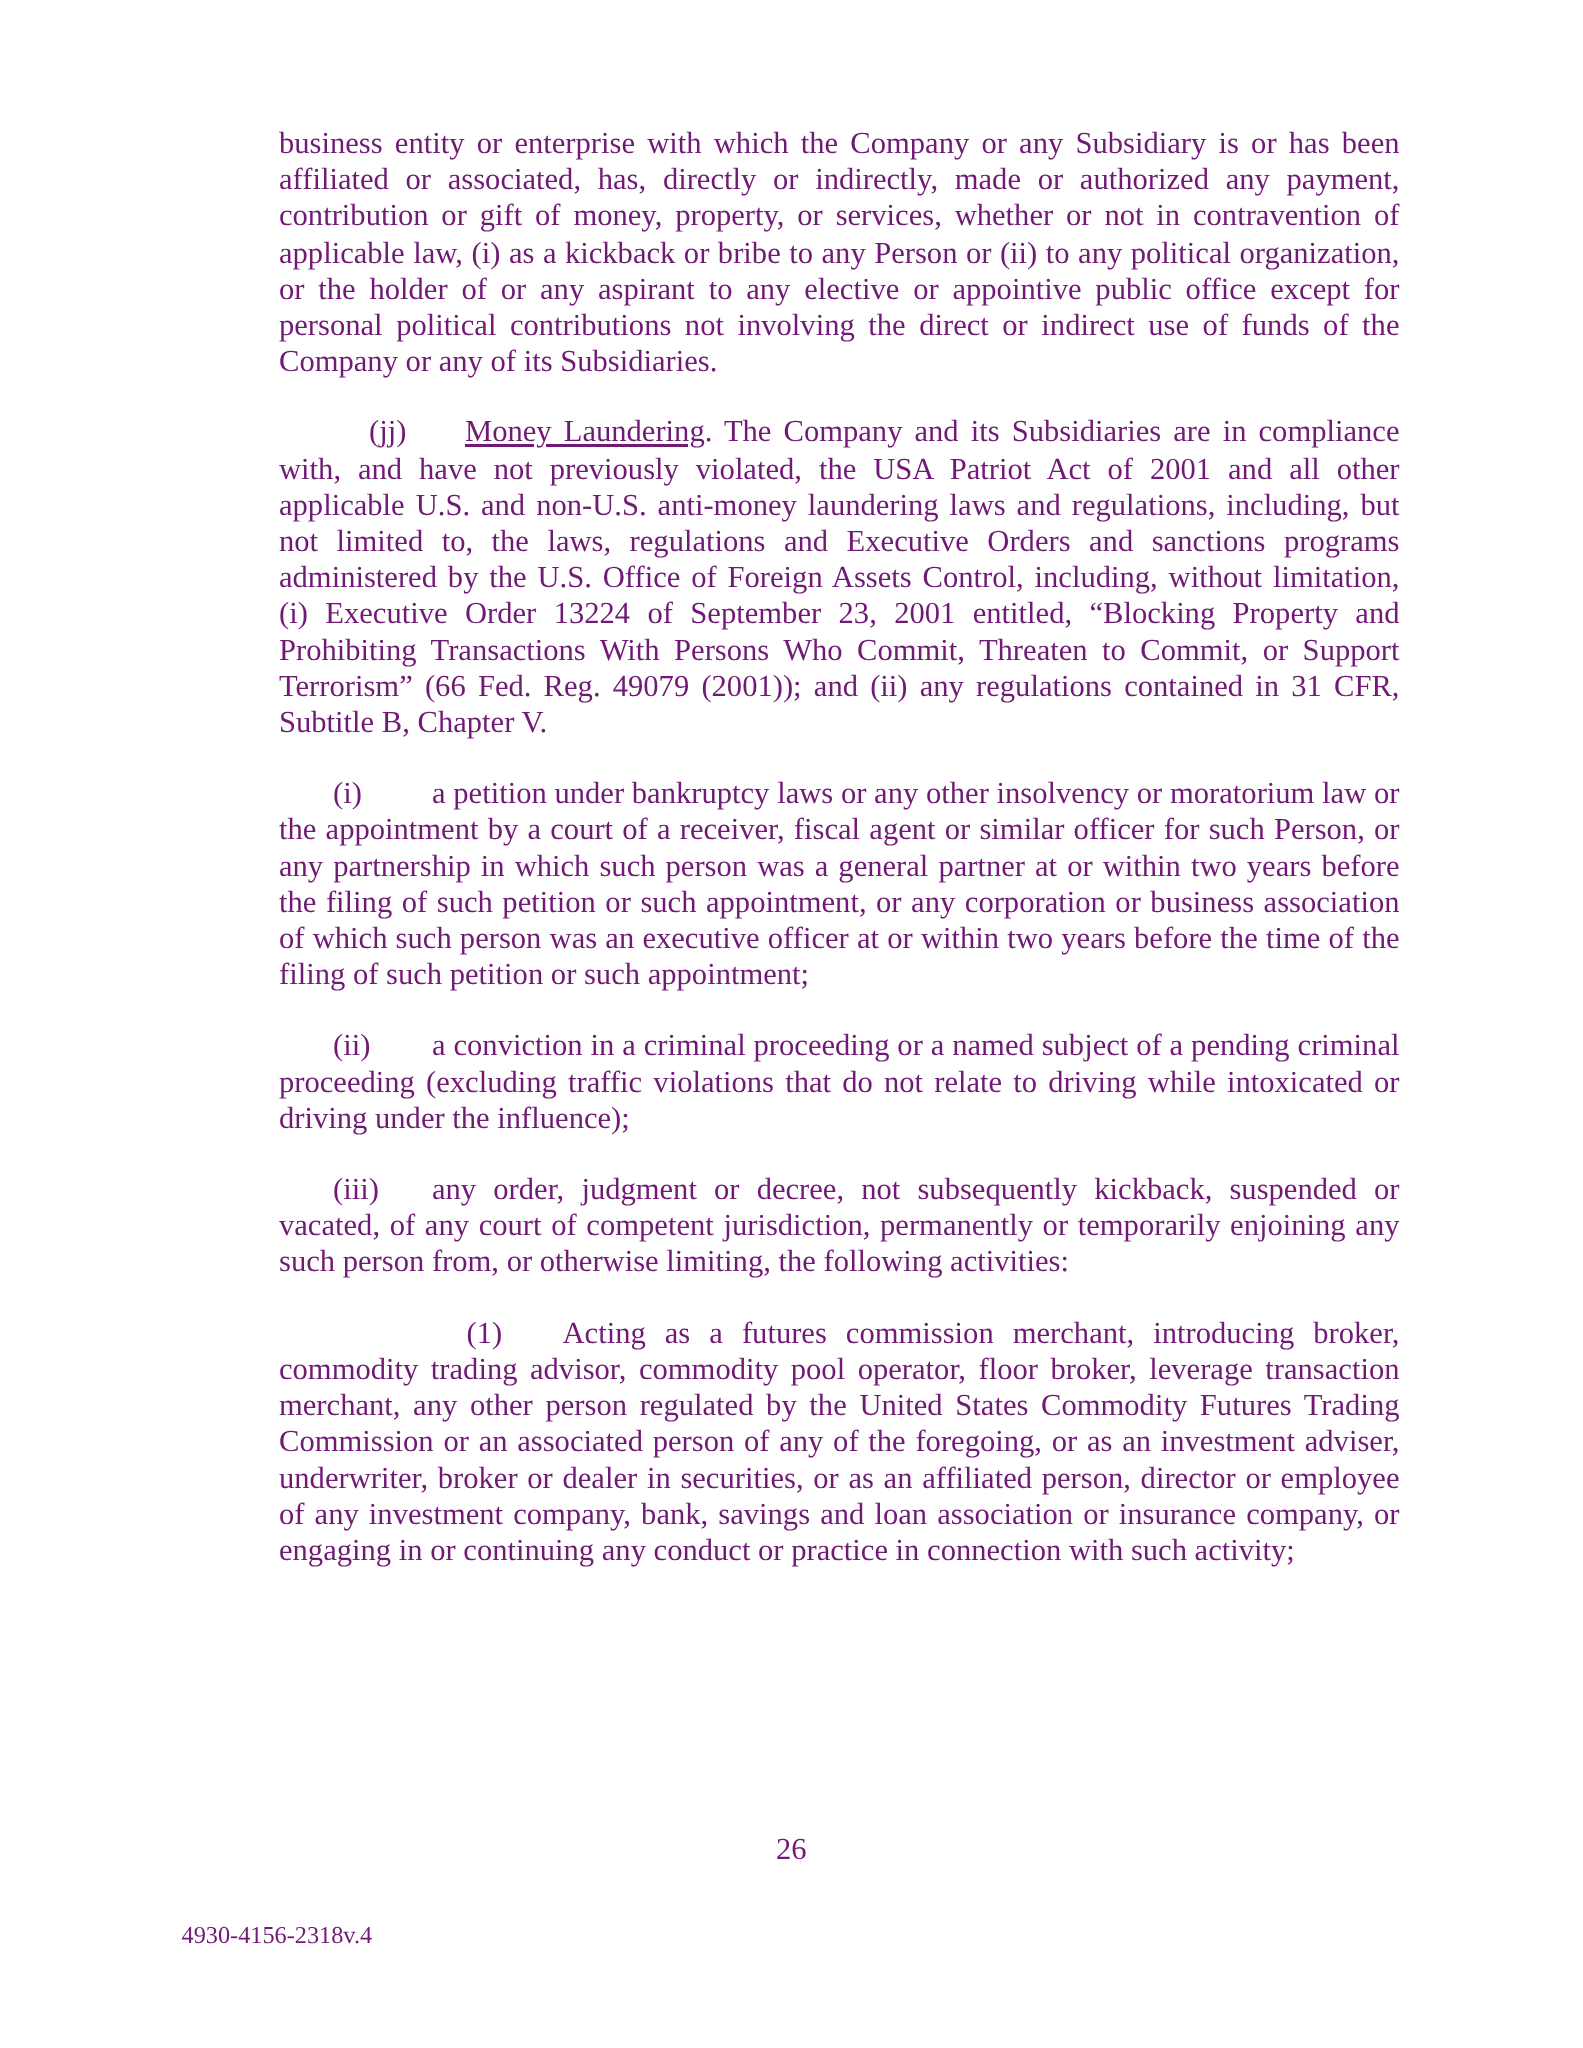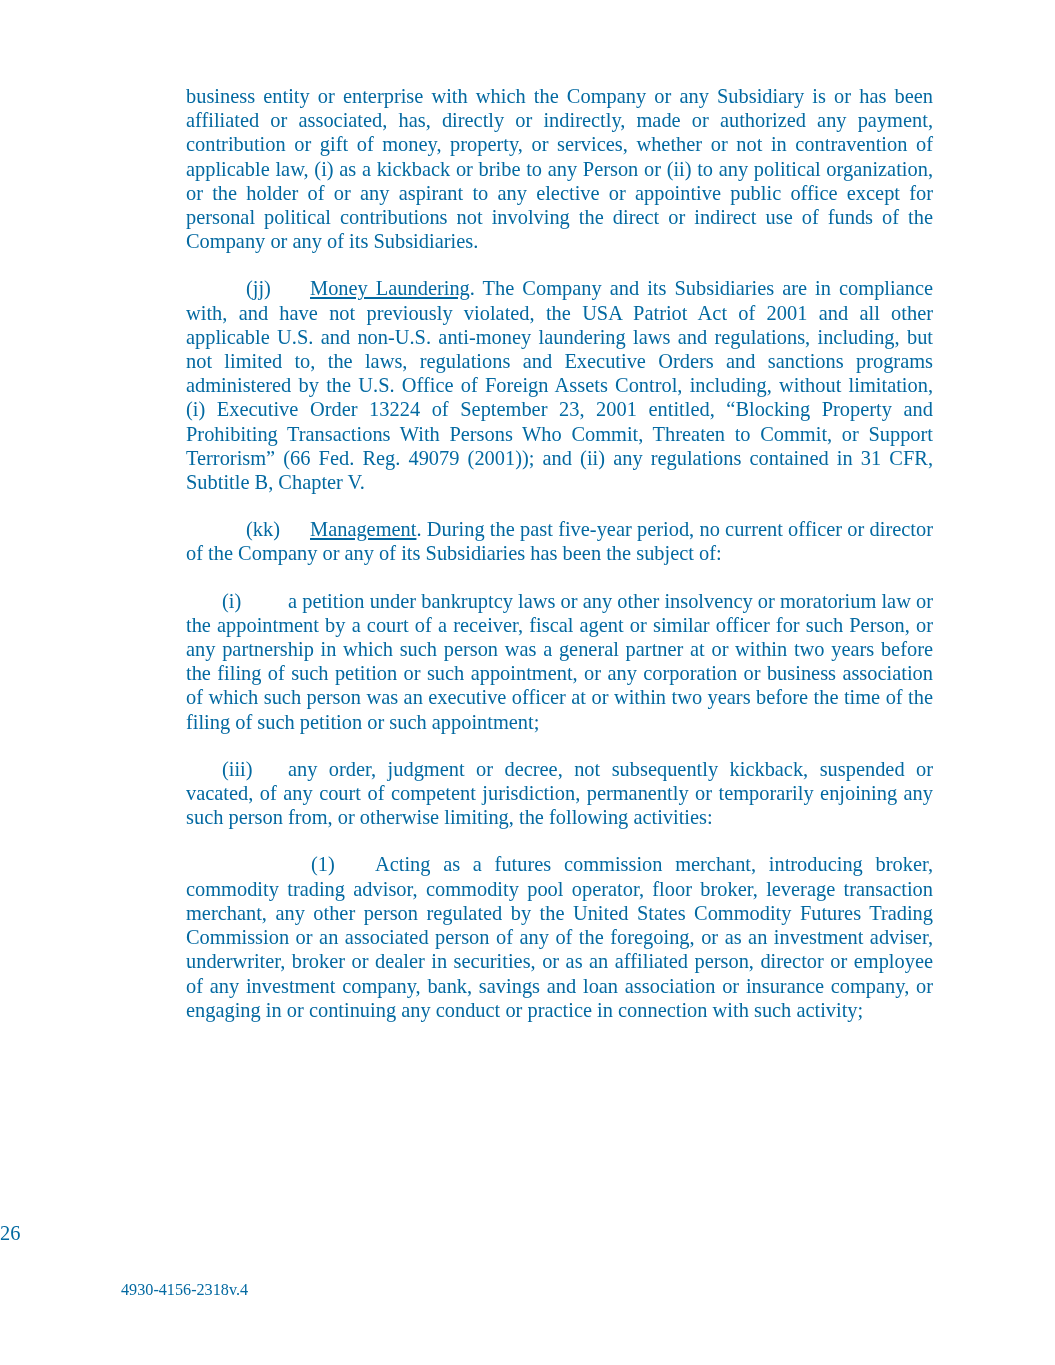--- a/index.html
+++ b/index.html
@@ -7,21 +7,21 @@
     padding: 0;
     background: #e8e8e8;
   }
   .page {
     position: relative;
     width: 1055px;
     height: 1365px;
     margin: 0 auto;
     background: #ffffff;
     font-family: "Liberation Serif", serif;
-    color: #0369a1;
+    color: #701a75;
     overflow: hidden;
     text-decoration: underline;
   }
   .content {
     position: absolute;
     left: 186px;
     top: 84px;
     width: 747px;
     font-size: 20.4px;
     line-height: 24.2px;
@@ -39,20 +39,21 @@
   .lbl2 { display: inline-block; width: 66px; text-indent: 0; }
   
   .p-l3 { margin-left: 122px; text-indent: 125px; }
   .lbl3 { display: inline-block; width: 64px; text-indent: 0; }
   .u { text-decoration: underline; }
   .pagenum {
     position: absolute;
     left: 0;
     top: 1221px;
     width: 1055px;
+    text-align: center;
     font-size: 20.4px;
     line-height: 24px;
   }
   .docfooter {
     position: absolute;
     left: 121px;
     top: 1281px;
     font-size: 16.2px;
     line-height: 19px;
   }
@@ -61,24 +62,24 @@
 <body>
 
 <div class="page">
 
   <main class="content">
 
     <p class="para"><span>business entity or enterprise with which the Company or any Subsidiary is or has been affiliated or associated, has, directly or indirectly, made or authorized any payment, contribution or gift of money, property, or services, whether or not in contravention of applicable law, (i) as a kickback or bribe to any Person or (ii) to any political organization, or the holder of or any aspirant to any elective or appointive public office except for personal political contributions not involving the direct or indirect use of funds of the Company or any of its Subsidiaries.</span></p>
 
     <p class="para p-l1"><span class="lbl1">(jj)</span><span class="u">Money Laundering</span><span>.  The Company and its Subsidiaries are in compliance with, and have not previously violated, the USA Patriot Act of 2001 and all other applicable U.S. and non-U.S. anti-money laundering laws and regulations, including, but not limited to, the laws, regulations and Executive Orders and sanctions programs administered by the U.S. Office of Foreign Assets Control, including, without limitation, (i) Executive Order 13224 of September 23, 2001 entitled, “Blocking Property and Prohibiting Transactions With Persons Who Commit, Threaten to Commit, or Support Terrorism” (66 Fed. Reg. 49079 (2001)); and (ii) any regulations contained in 31 CFR, Subtitle B, Chapter V.</span></p>
 
-    <p class="para p-l1"><span class="lbl1">(kk)</span><span class="u">Management</span><span>.  During the past five-year period, no current officer or director of the Company or any of its Subsidiaries has been the subject of:</span></p>
 
     <p class="para p-l2"><span class="lbl2">(i)</span><span>a petition under bankruptcy laws or any other insolvency or moratorium law or the appointment by a court of a receiver, fiscal agent or similar officer for such Person, or any partnership in which such person was a general partner at or within two years before the filing of such petition or such appointment, or any corporation or business association of which such person was an executive officer at or within two years before the time of the filing of such petition or such appointment;</span></p>
 
+    <p class="para p-l2"><span class="lbl2">(ii)</span><span>a conviction in a criminal proceeding or a named subject of a pending criminal proceeding (excluding traffic violations that do not relate to driving while intoxicated or driving under the influence);</span></p>
 
     <p class="para p-l2"><span class="lbl2">(iii)</span><span>any order, judgment or decree, not subsequently kickback, suspended or vacated, of any court of competent jurisdiction, permanently or temporarily enjoining any such person from, or otherwise limiting, the following activities:</span></p>
 
     <p class="para p-l3"><span class="lbl3">(1)</span><span>Acting as a futures commission merchant, introducing broker, commodity trading advisor, commodity pool operator, floor broker, leverage transaction merchant, any other person regulated by the United States Commodity Futures Trading Commission or an associated person of any of the foregoing, or as an investment adviser, underwriter, broker or dealer in securities, or as an affiliated person, director or employee of any investment company, bank, savings and loan association or insurance company, or engaging in or continuing any conduct or practice in connection with such activity;</span></p>
 
   </main>
 
   <div class="pagenum">26</div>
 
   <div class="docfooter">4930-4156-2318v.4</div>

